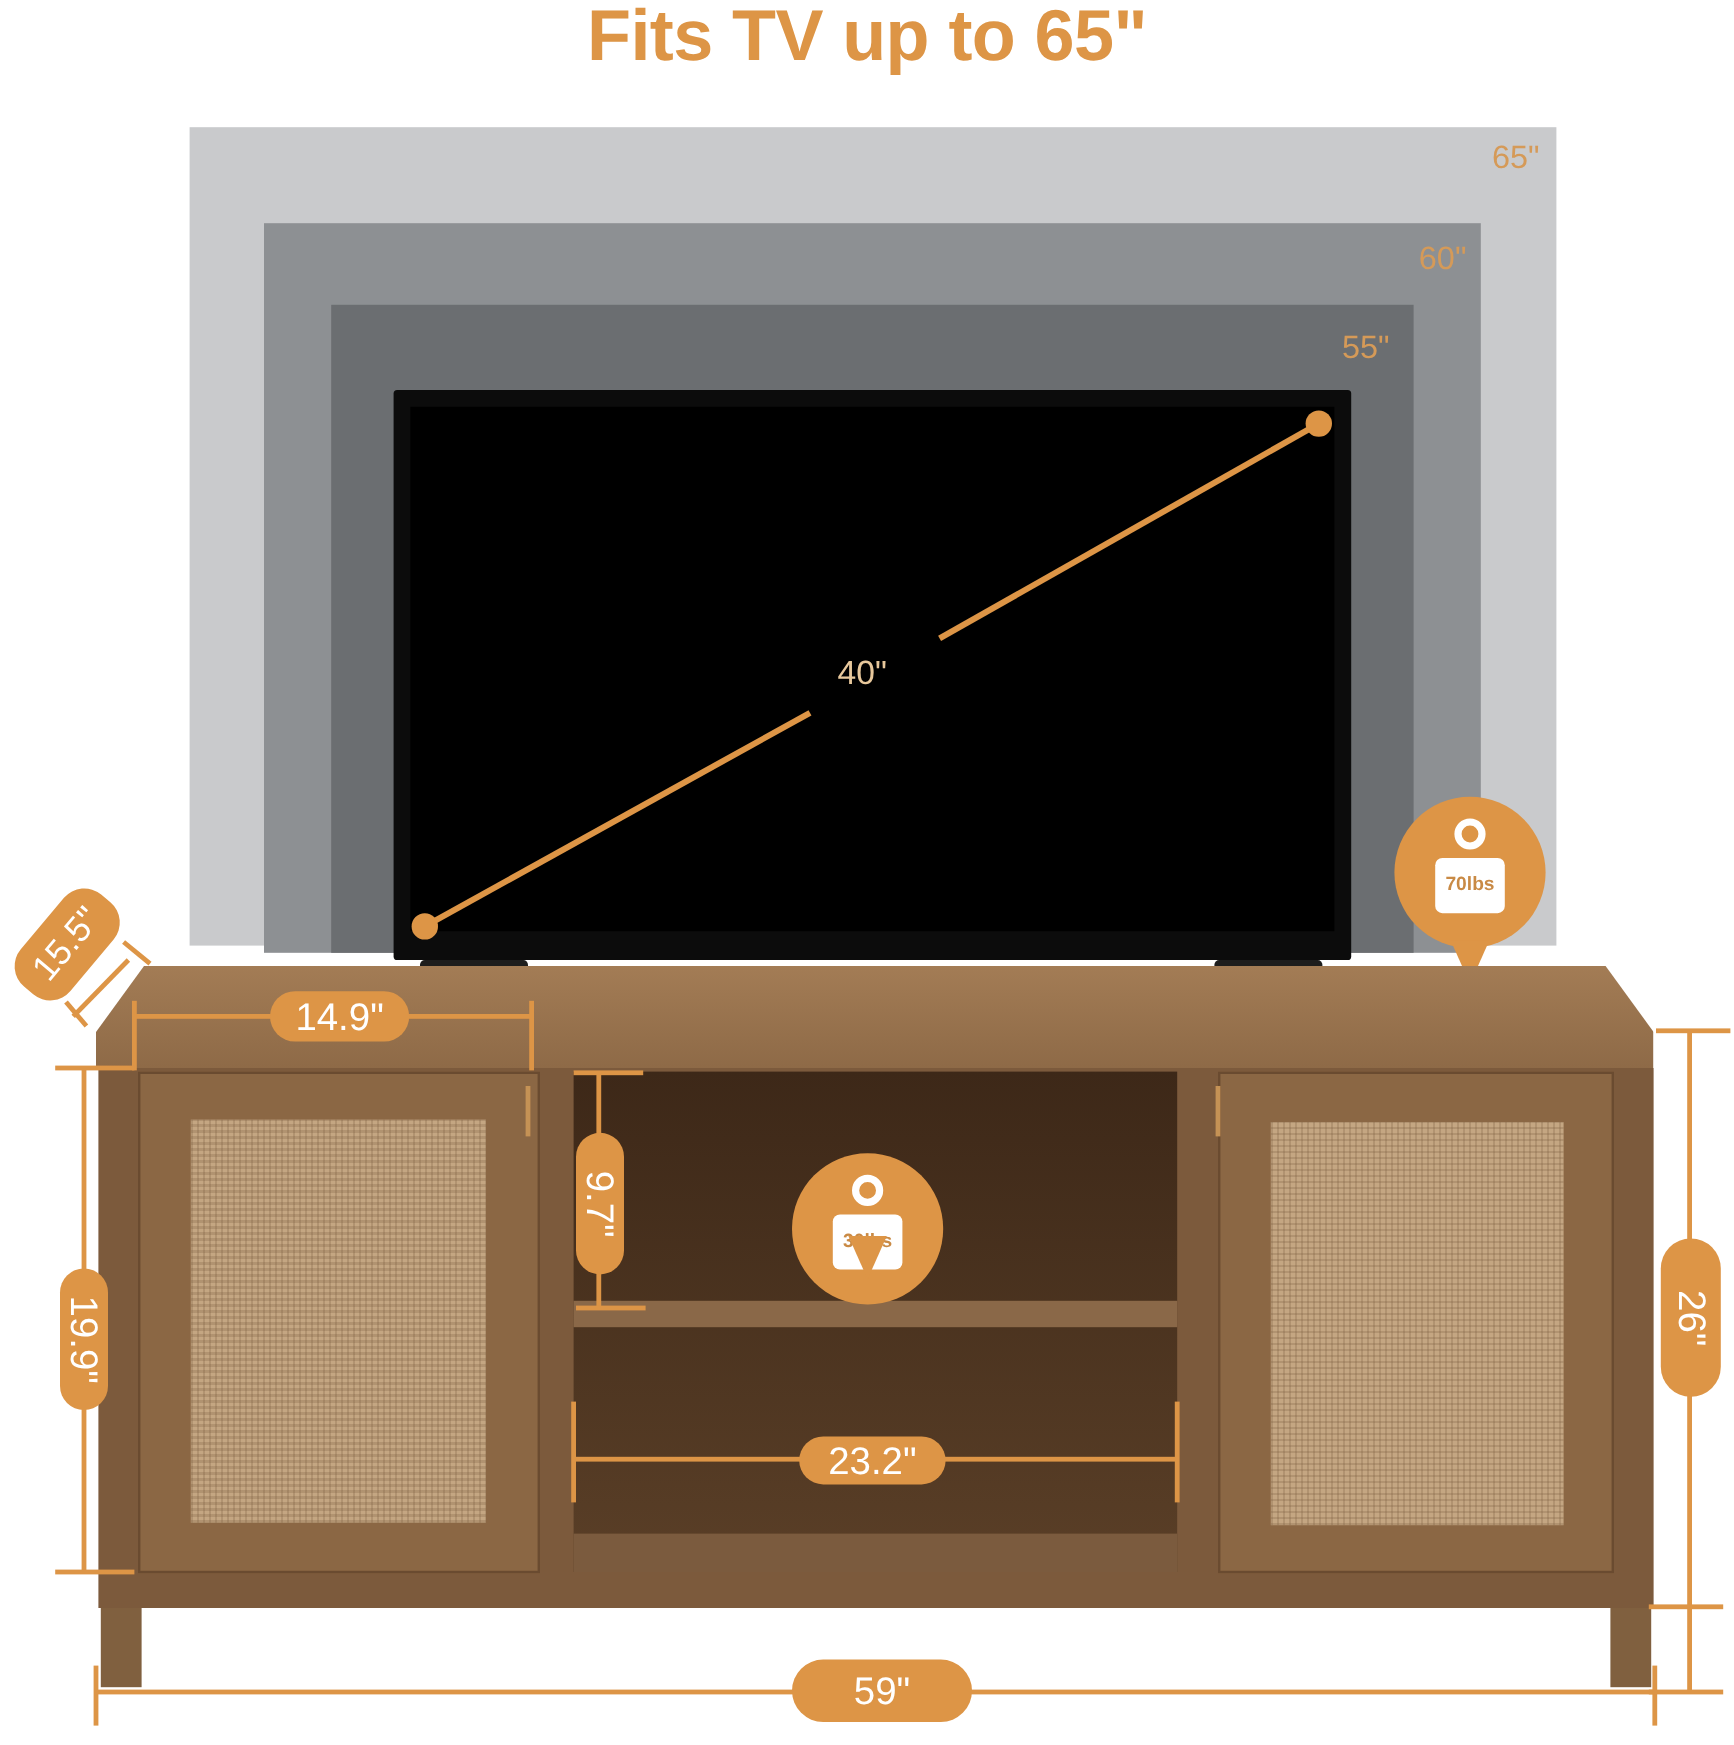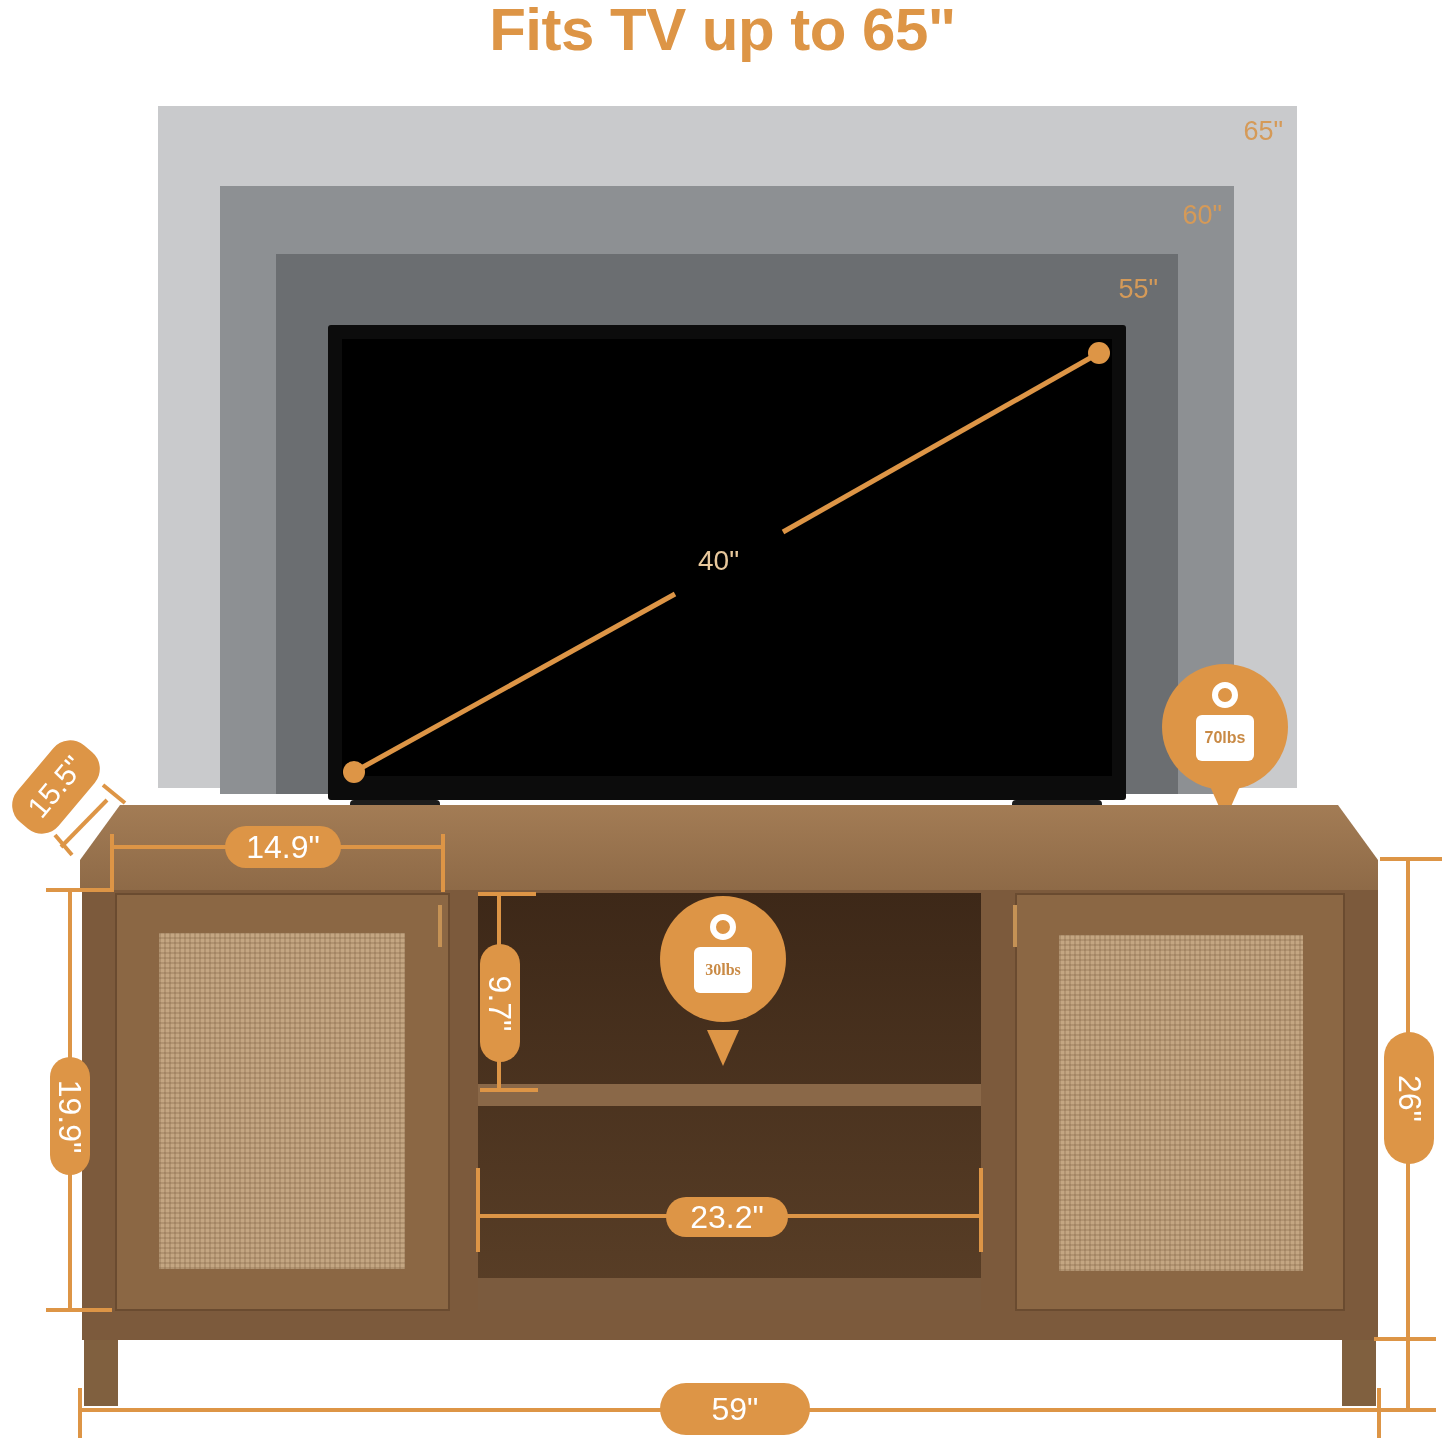--- a/index.html
+++ b/index.html
@@ -92,21 +92,21 @@
 
 <div class="abs cavity" style="left:478px; top:893px; width:503px; height:417px;"></div>
 <div class="abs shelf" style="left:478px; top:1084px; width:503px; height:22px;"></div>
 <div class="abs shelf" style="left:478px; top:1278px; width:503px; height:32px; background:#7b5b3e;"></div>
 
 <div class="abs door" style="left:1015px; top:893px; width:330px; height:418px;">
   <div class="abs rattan" style="left:42px; top:40px; width:244px; height:336px;"></div>
 </div>
 <div class="abs handle" style="left:1013px; top:905px;"></div>
 
-<div class="weight" style="left:660px; top:896px; width:126px; height:126px;font-family:Liberation Serif, serif;">
+<div class="weight" style="left:660px; top:961px; width:126px; height:126px;">
   <div class="weight-ring" style="width:26px; height:26px; left:50px; top:18px;"></div>
   <div class="weight-body" style="width:58px; height:46px; margin-top:22px; font-size:16px;">
     <span>30lbs</span>
   </div>
 </div>
 <div class="pin" style="left:707px; top:1030px;"></div>
 
 <svg class="diag" width="1445" height="1454">
   <line x1="61" y1="847" x2="107" y2="800" stroke="#dd9546" stroke-width="4"></line>
   <line x1="55" y1="835" x2="72" y2="855" stroke="#dd9546" stroke-width="4"></line>

